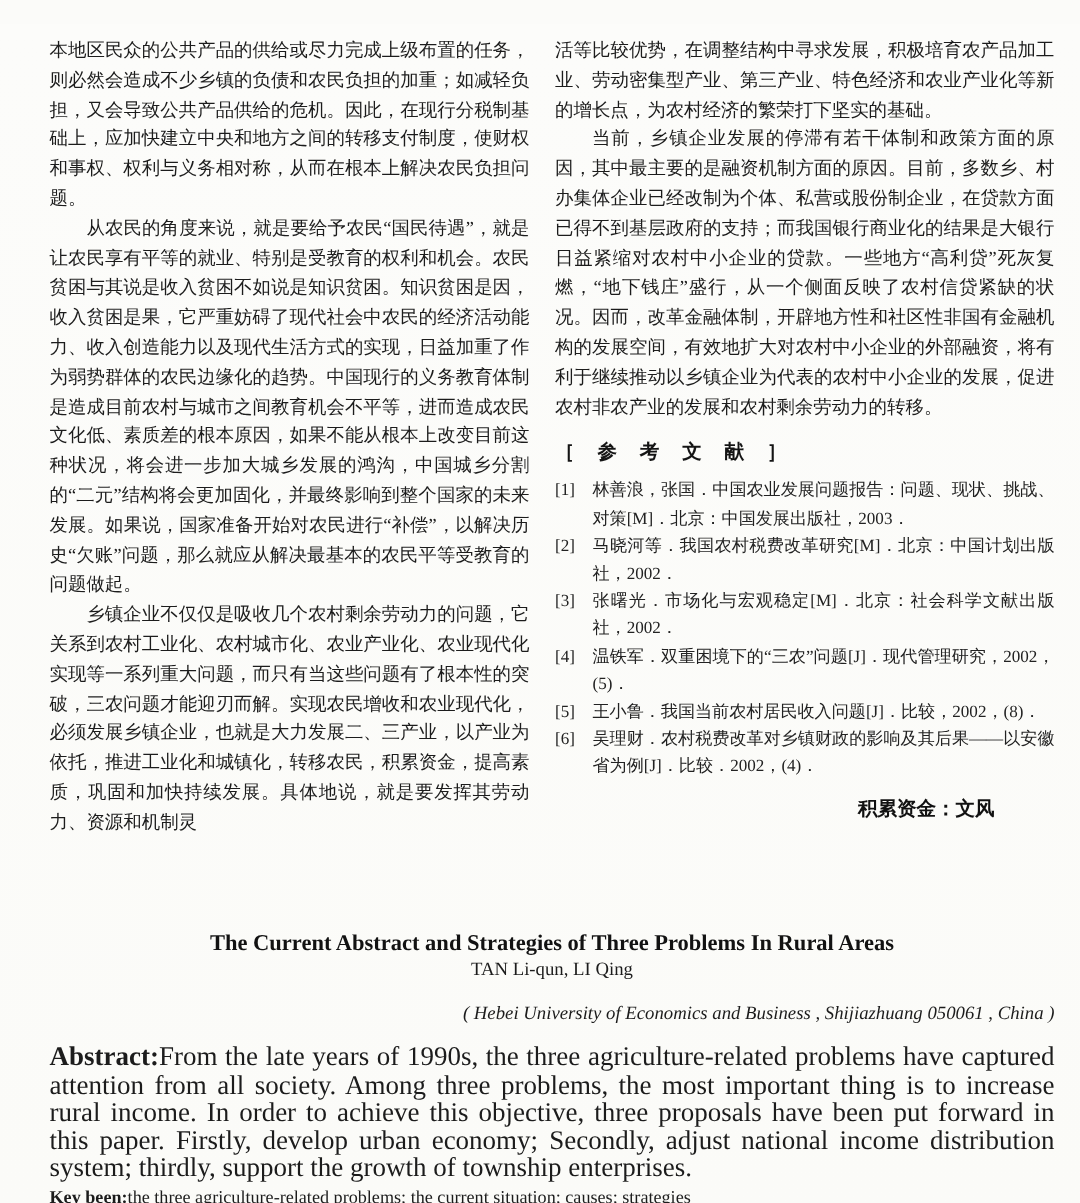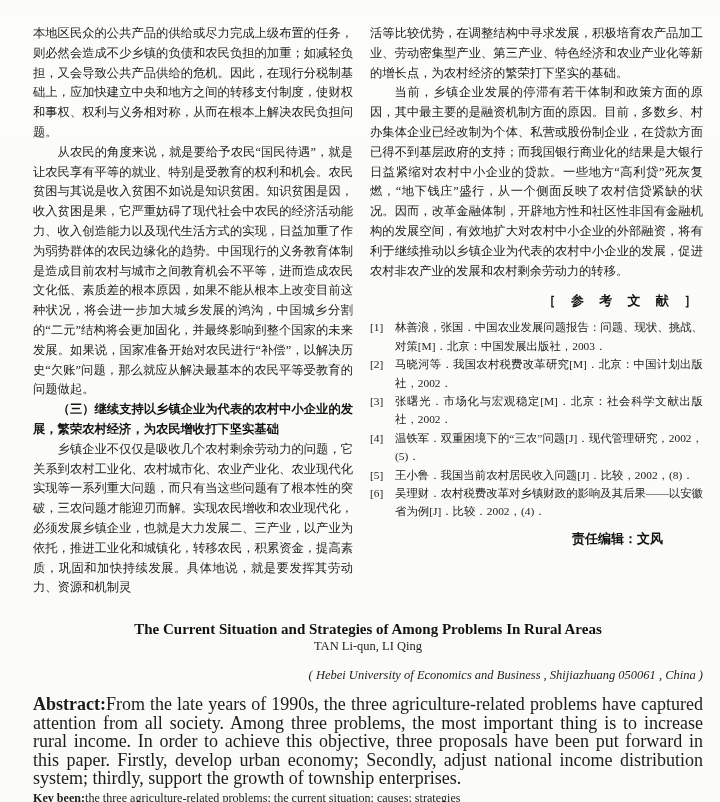--- a/index.html
+++ b/index.html
@@ -31,21 +31,21 @@
   }
   .indent{text-indent:2em;}
   .cn-heading{
     font-size:12.3px;line-height:19.8px;
     font-weight:bold;text-align:justify;
     margin:0;text-indent:2em;
     color:#141414;
   }
   
   .ref-heading{
-    font-size:13px;font-weight:bold;text-align:right;
+    font-size:13px;font-weight:bold;text-align:left;
     letter-spacing:6px;
     margin:11px 0 8px 0;color:#141414;
   }
   .ref-item{
     display:flex;
     font-size:11.4px;line-height:18.4px;
     text-align:justify;
     color:#222;
   }
   .ref-label{flex:0 0 25px;}
@@ -83,21 +83,20 @@
 </head>
 <body>
 
 <div id="page">
 
   <div id="columns">
 
     <div class="col col-left">
       <p class="cn-para">本地区民众的公共产品的供给或尽力完成上级布置的任务，则必然会造成不少乡镇的负债和农民负担的加重；如减轻负担，又会导致公共产品供给的危机。因此，在现行分税制基础上，应加快建立中央和地方之间的转移支付制度，使财权和事权、权利与义务相对称，从而在根本上解决农民负担问题。</p>
       <p class="cn-para indent">从农民的角度来说，就是要给予农民“国民待遇”，就是让农民享有平等的就业、特别是受教育的权利和机会。农民贫困与其说是收入贫困不如说是知识贫困。知识贫困是因，收入贫困是果，它严重妨碍了现代社会中农民的经济活动能力、收入创造能力以及现代生活方式的实现，日益加重了作为弱势群体的农民边缘化的趋势。中国现行的义务教育体制是造成目前农村与城市之间教育机会不平等，进而造成农民文化低、素质差的根本原因，如果不能从根本上改变目前这种状况，将会进一步加大城乡发展的鸿沟，中国城乡分割的“二元”结构将会更加固化，并最终影响到整个国家的未来发展。如果说，国家准备开始对农民进行“补偿”，以解决历史“欠账”问题，那么就应从解决最基本的农民平等受教育的问题做起。</p>
-      <p class="cn-heading">（三）继续支持以乡镇企业为代表的农村中小企业的发展，繁荣农村经济，为农民增收打下坚实基础</p>
       <p class="cn-para indent">乡镇企业不仅仅是吸收几个农村剩余劳动力的问题，它关系到农村工业化、农村城市化、农业产业化、农业现代化实现等一系列重大问题，而只有当这些问题有了根本性的突破，三农问题才能迎刃而解。实现农民增收和农业现代化，必须发展乡镇企业，也就是大力发展二、三产业，以产业为依托，推进工业化和城镇化，转移农民，积累资金，提高素质，巩固和加快持续发展。具体地说，就是要发挥其劳动力、资源和机制灵</p>
     </div>
 
     <div class="col col-right">
       <p class="cn-para">活等比较优势，在调整结构中寻求发展，积极培育农产品加工业、劳动密集型产业、第三产业、特色经济和农业产业化等新的增长点，为农村经济的繁荣打下坚实的基础。</p>
       <p class="cn-para indent">当前，乡镇企业发展的停滞有若干体制和政策方面的原因，其中最主要的是融资机制方面的原因。目前，多数乡、村办集体企业已经改制为个体、私营或股份制企业，在贷款方面已得不到基层政府的支持；而我国银行商业化的结果是大银行日益紧缩对农村中小企业的贷款。一些地方“高利贷”死灰复燃，“地下钱庄”盛行，从一个侧面反映了农村信贷紧缺的状况。因而，改革金融体制，开辟地方性和社区性非国有金融机构的发展空间，有效地扩大对农村中小企业的外部融资，将有利于继续推动以乡镇企业为代表的农村中小企业的发展，促进农村非农产业的发展和农村剩余劳动力的转移。</p>
 
       <div class="ref-heading">［ 参 考 文 献 ］</div>
 
       <div class="ref-item">
@@ -118,27 +117,27 @@
       </div>
       <div class="ref-item">
         <span class="ref-label">[5]</span>
         <span class="ref-text">王小鲁．我国当前农村居民收入问题[J]．比较，2002，(8)．</span>
       </div>
       <div class="ref-item">
         <span class="ref-label">[6]</span>
         <span class="ref-text">吴理财．农村税费改革对乡镇财政的影响及其后果——以安徽省为例[J]．比较．2002，(4)．</span>
       </div>
 
-      <div class="editor-note">责任编辑：文风</div>
+      <div class="editor-note">积累资金：文风</div>
     </div>
 
   </div>
 
   <div id="english">
-    <p class="en-title">The Current Situation and Strategies of Among Problems In Rural Areas</p>
+    <p class="en-title">The Current Abstract and Strategies of Three Problems In Rural Areas</p>
     <p class="en-authors">TAN Li-qun,  LI Qing</p>
     <p class="en-affil">( Hebei University of Economics and Business ,  Shijiazhuang 050061 , China )</p>
     <p class="en-abstract">
       <span class="lbl">Abstract:</span><span>From the late years of 1990s,  the three agriculture-related problems have captured attention from all society.  Among three problems,  the most important thing is to increase rural income.  In order to achieve this objective,  three proposals have been put forward in this paper.  Firstly,  develop urban economy;  Secondly,  adjust national income distribution system;  thirdly,  support the growth of township enterprises.</span>
     </p>
     <p class="en-keywords">
       <span class="lbl">Key been:</span><span>the three agriculture-related problems;  the current situation;  causes;  strategies</span>
     </p>
   </div>
 

